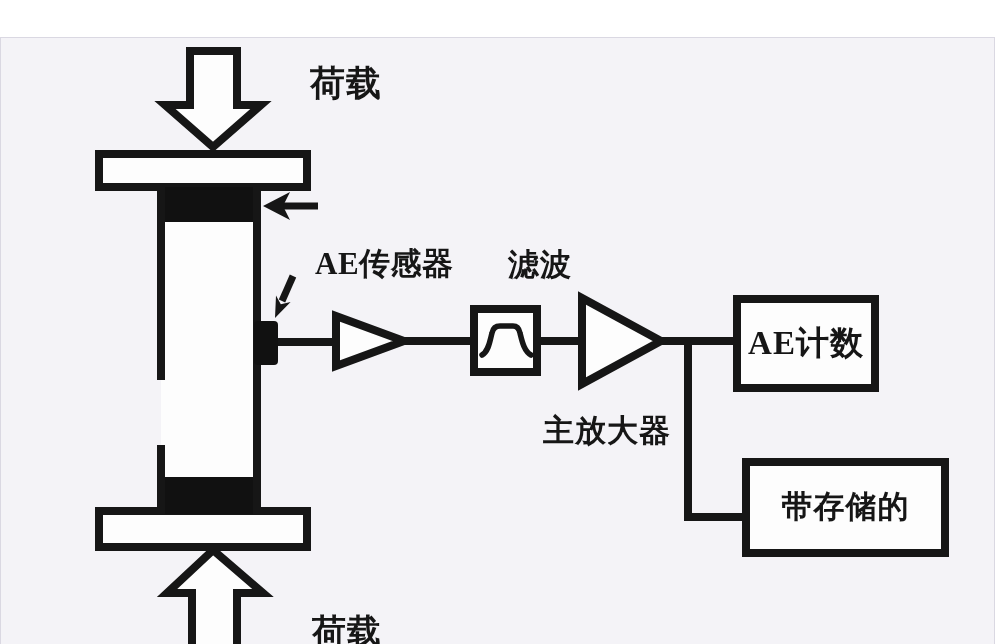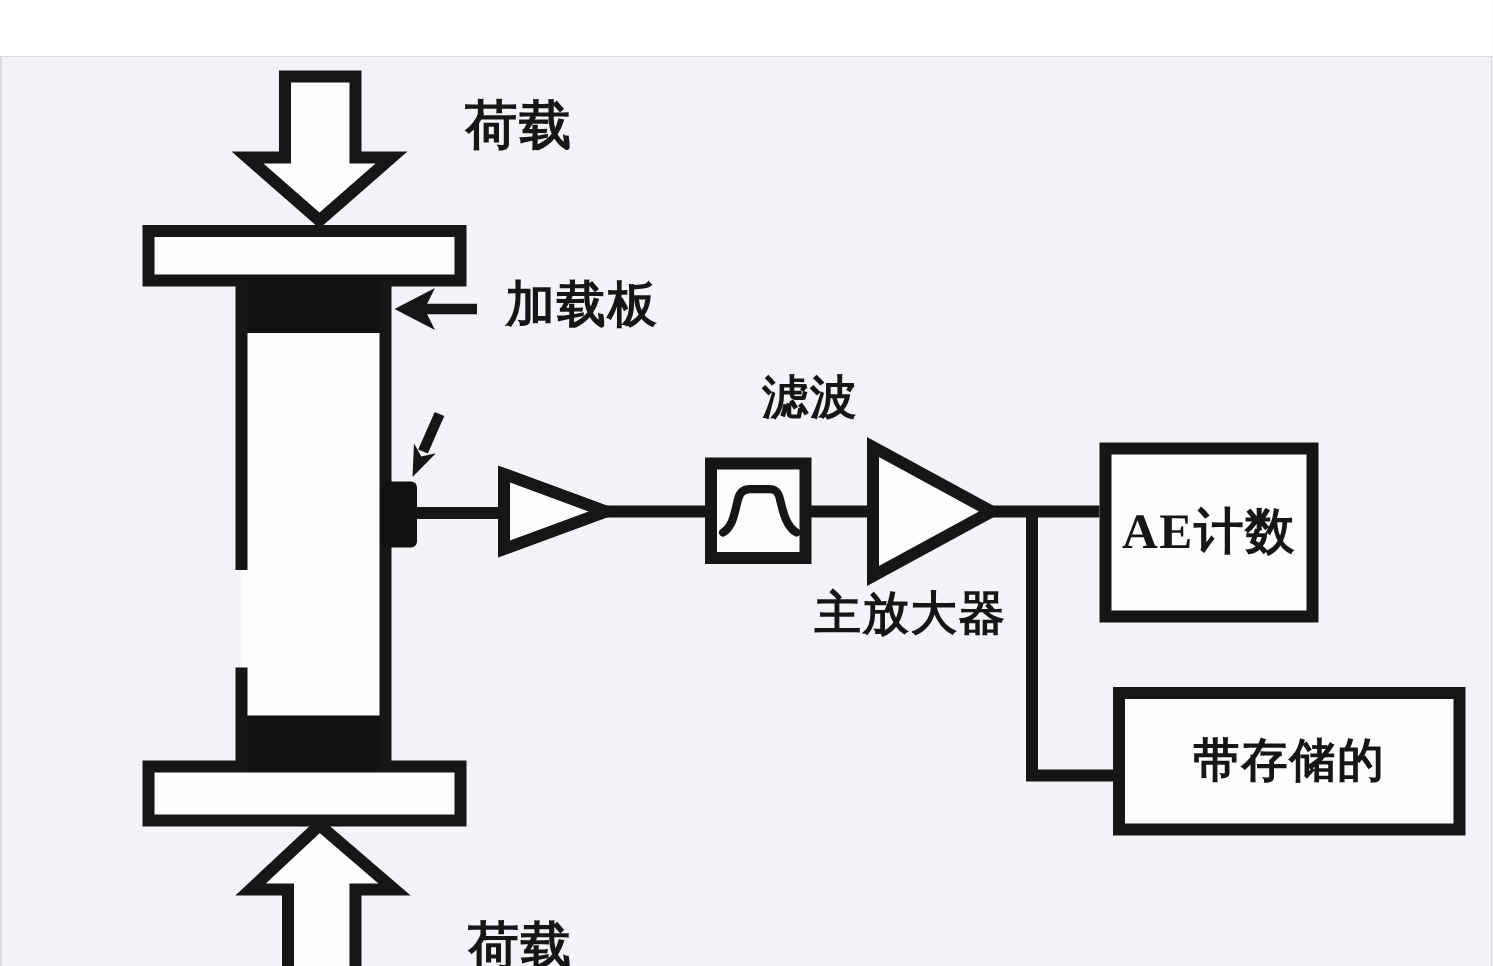--- a/index.html
+++ b/index.html
@@ -78,32 +78,32 @@
 
     <line x1="318" y1="169" x2="282" y2="169" stroke="#161616" stroke-width="7"></line>
     <polygon points="263,169 290,155 283,169 290,183" fill="#161616"></polygon>
 
     <line x1="293" y1="239" x2="282" y2="264" stroke="#161616" stroke-width="7"></line>
     <polygon points="275,281 290.6,265.1 280.8,267.3 276,258.5" fill="#161616"></polygon>
   </svg>
 
   <div class="lbl" style="left:310px;top:29px;font-size:35px;">荷载</div>
 
-  <div class="lbl" style="left:337px;top:151px;font-size:33px;">加载板</div>
 
+  <div class="lbl" style="left:315px;top:211px;font-size:31px;letter-spacing:0.5px;">AE传感器</div>
 
   <div class="lbl" style="left:508px;top:212px;font-size:31px;">滤波</div>
 
 
 
-  <div class="lbl" style="left:543px;top:356px;font-size:31px;">主放大器</div>
+  <div class="lbl" style="left:543px;top:378px;font-size:31px;">主放大器</div>
 
   <div class="lbl" style="left:312px;top:578px;font-size:34px;">荷载</div>
 
-  <div class="box" style="left:733px;top:258px;width:146px;height:120px;font-size:33px;align-items:center;">
+  <div class="box" style="left:733px;top:258px;width:146px;height:97px;font-size:33px;align-items:center;">
     <span class="line">AE计数</span>
   </div>
 
-  <div class="box" style="left:742px;top:421px;width:235px;height:99px;font-size:31px;">
+  <div class="box" style="left:742px;top:421px;width:207px;height:99px;font-size:31px;">
     <span class="line">带存储的</span>
   </div>
 
 </div>
 
 </body></html>

